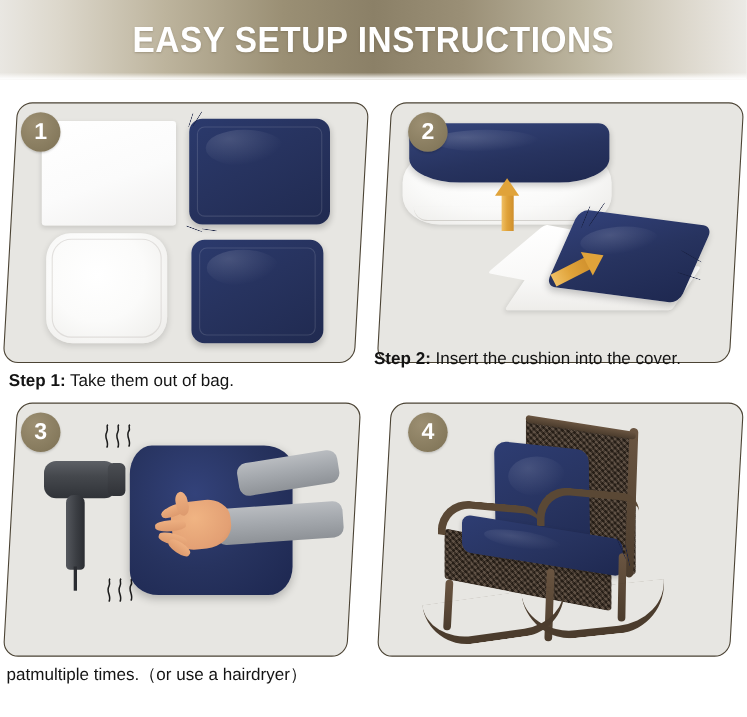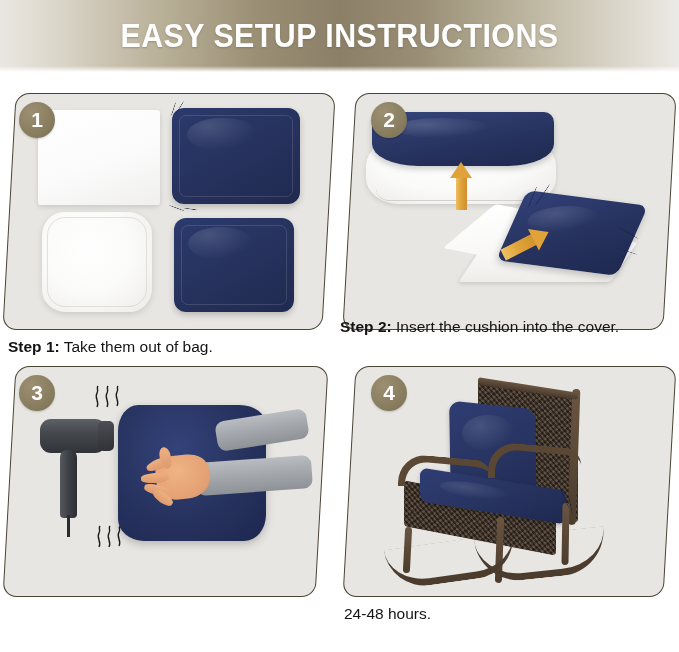--- a/index.html
+++ b/index.html
@@ -327,20 +327,21 @@
       <div class="finger" style="left:134px;top:118px;width:26px;height:10px;transform:rotate(14deg);"></div>
       <div class="finger" style="left:142px;top:126px;width:22px;height:10px;transform:rotate(34deg);"></div>
       <div class="finger" style="left:150px;top:80px;width:11px;height:22px;transform:rotate(-12deg);"></div>
 
     </div>
   </div>
   <div class="badge" style="left:10px;top:9px;">3</div>
 </div>
 
 <div class="caption" style="left:6px;top:604px;width:326px;">
+  <div>patmultiple times.（or use a hairdryer）</div>
 </div>
 
 <div class="panel-wrap" style="left:349px;top:366px;width:321px;height:231px;">
   <div class="panel skew-right">
     <div class="panel-inner">
 
       <div style="position:absolute;left:42px;top:16px;width:230px;height:206px;">
 
         <div class="wicker" style="left:86px;top:4px;width:100px;height:128px;transform:skewY(9deg);"></div>
         <div class="frame" style="left:178px;top:6px;width:8px;height:136px;transform:rotate(2deg);"></div>
@@ -381,14 +382,13 @@
         <div class="tie" style="left:178px;top:112px;height:20px;transform:rotate(-12deg);"></div>
 
       </div>
 
     </div>
   </div>
   <div class="badge" style="left:22px;top:9px;">4</div>
 </div>
 
 <div class="caption" style="left:344px;top:604px;width:330px;">
-  <div>24-48 hours.</div>
 </div>
 
 </body></html>

